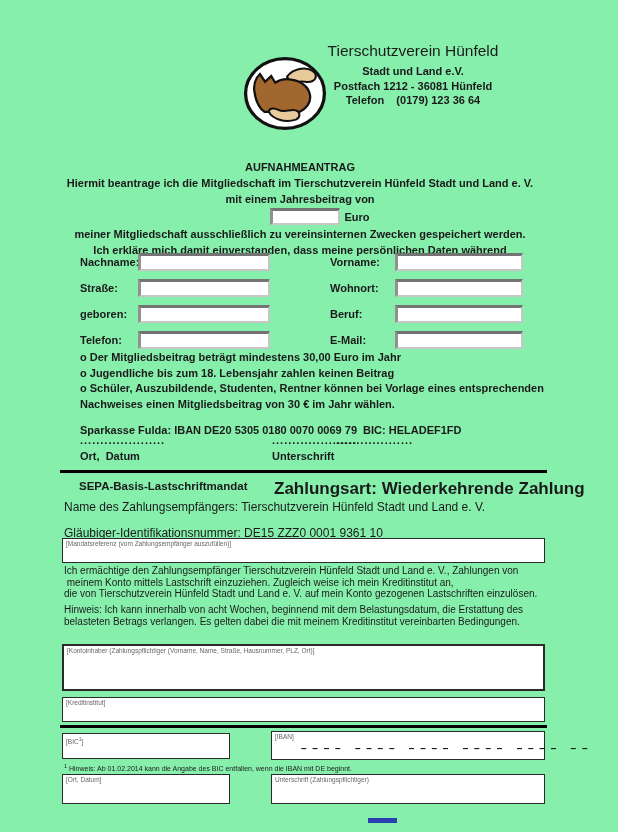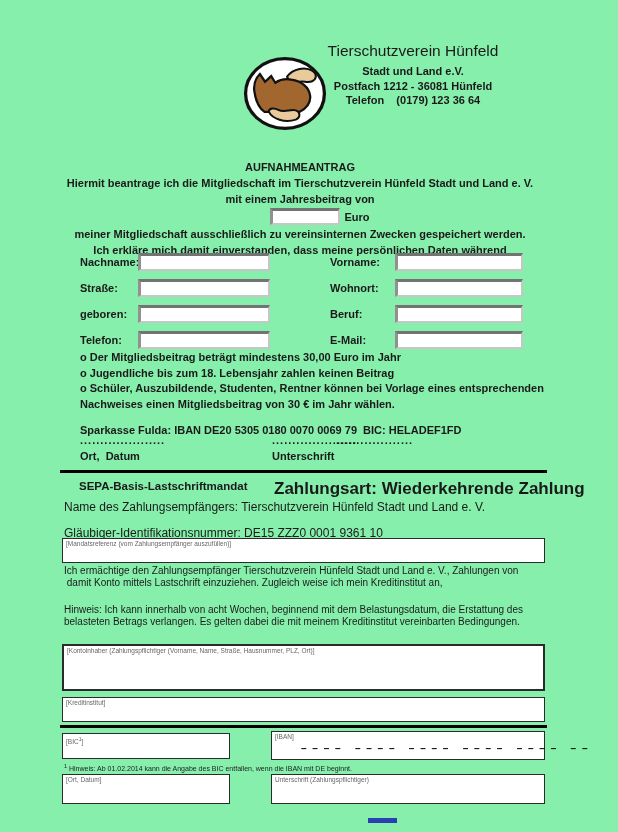--- a/index.html
+++ b/index.html
@@ -156,21 +156,22 @@
   <div class="sepa-paytype">Zahlungsart: Wiederkehrende Zahlung</div>
   <div class="sepa-line l1">Name des Zahlungsempfängers: Tierschutzverein Hünfeld Stadt und Land e. V.</div>
   <div class="sepa-line l3">Gläubiger-Identifikationsnummer: DE15 ZZZ0 0001 9361 10</div>
 
   <div class="sbox mandate-box">
     <span class="boxlbl">[Mandatsreferenz (vom Zahlungsempfänger auszufüllen)]</span>
   </div>
 
   <div class="sepa-par auth">
     <div class="pre">Ich ermächtige den Zahlungsempfänger Tierschutzverein Hünfeld Stadt und Land e. V., Zahlungen von</div>
-    <div class="pre"> damit Konto mittels Lastschrift einzuziehen. Zugleich weise ich mein Kreditinstitut an,</div>
+    <div class="pre"> meinem Konto mittels Lastschrift einzuziehen. Zugleich weise ich mein Kreditinstitut an,</div>
+    <div class="pre">die von Tierschutzverein Hünfeld Stadt und Land e. V. auf mein Konto gezogenen Lastschriften einzulösen.</div>
   </div>
 
   <div class="sepa-par notice">
     <div>Hinweis: Ich kann innerhalb von acht Wochen, beginnend mit dem Belastungsdatum, die Erstattung des</div>
     <div>belasteten Betrags verlangen. Es gelten dabei die mit meinem Kreditinstitut vereinbarten Bedingungen.</div>
   </div>
 
   <div class="sbox holder-box">
     <span class="boxlbl">[Kontoinhaber (Zahlungspflichtiger (Vorname, Name, Straße, Hausnummer, PLZ, Ort)]</span>
   </div>

